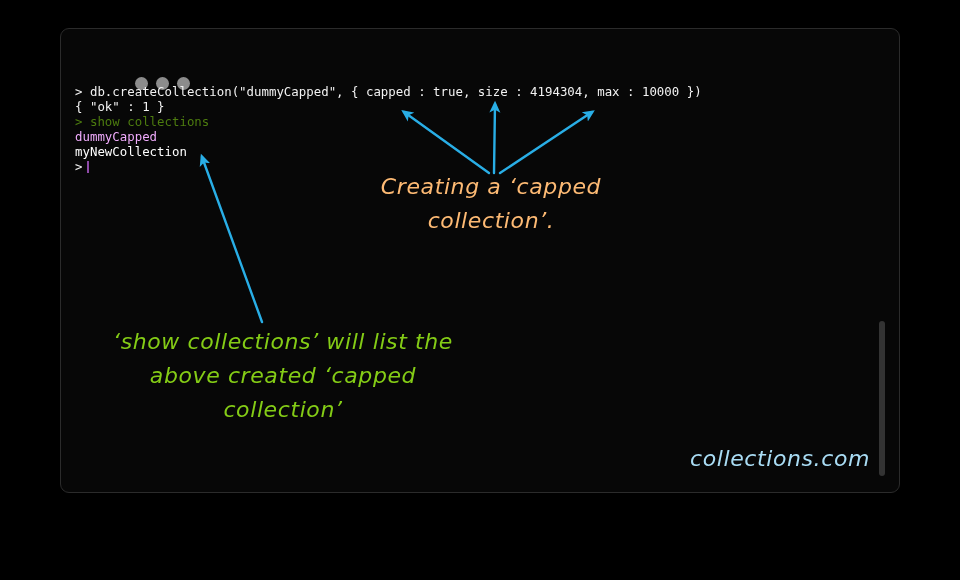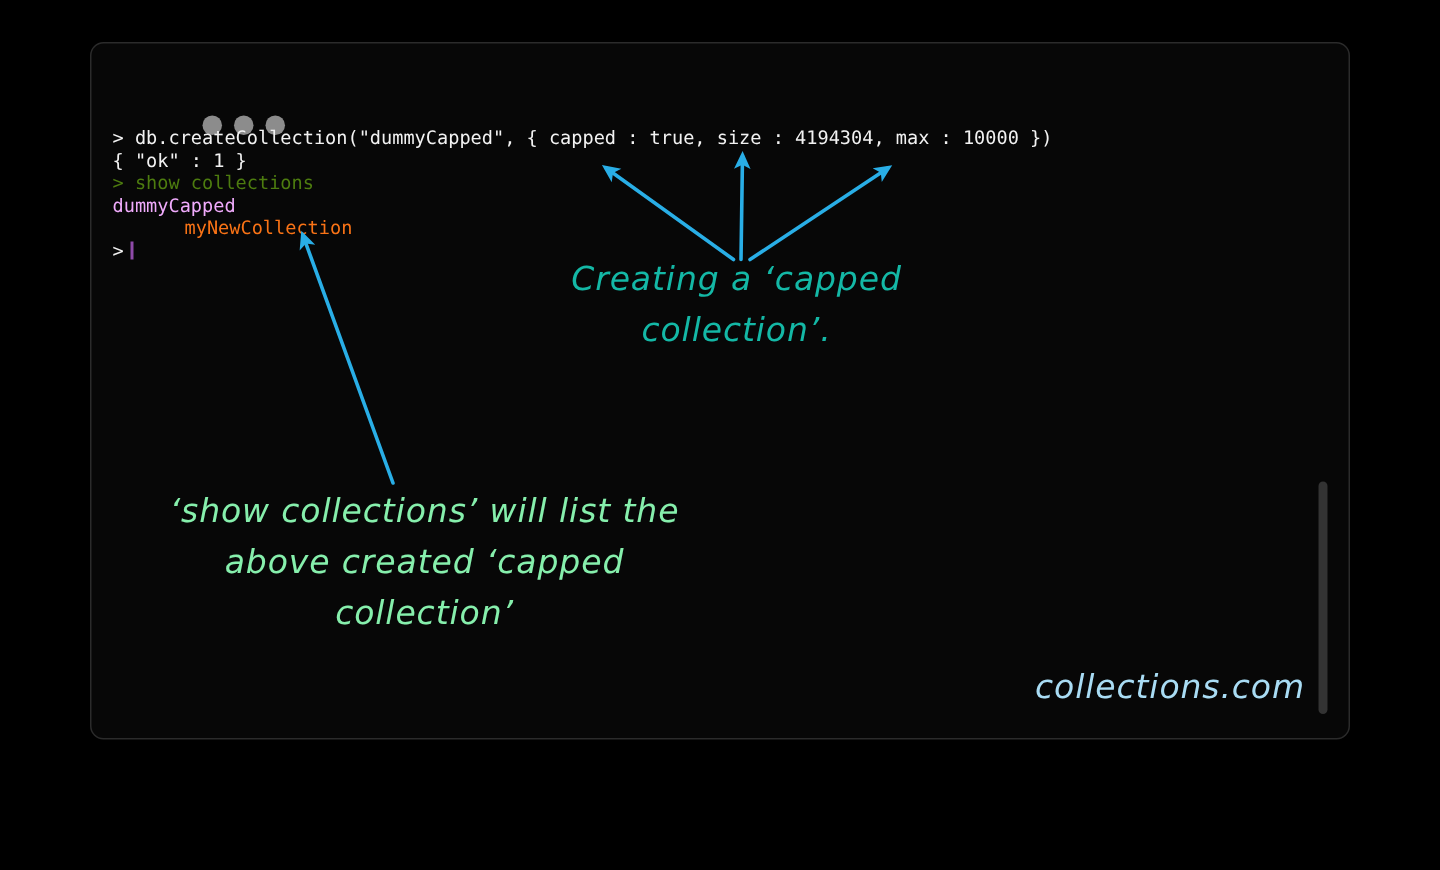--- a/index.html
+++ b/index.html
@@ -155,21 +155,21 @@
       <span class="traffic-dot" id="dot-close" style="background: rgb(140, 140, 140);"></span>
       <span class="traffic-dot" id="dot-minimize" style="background: rgb(140, 140, 140);"></span>
       <span class="traffic-dot" id="dot-zoom" style="background: rgb(140, 140, 140);"></span>
     </div>
 
     <div id="terminal-body">
       <div class="term-line" style="color: rgb(242, 242, 242);">&gt; db.createCollection("dummyCapped", { capped : true, size : 4194304, max : 10000 })</div>
       <div class="term-line" style="color: rgb(242, 242, 242);">{ "ok" : 1 }</div>
       <div class="term-line" style="color: #4d7c0f;">&gt; show collections</div>
       <div class="term-line" style="color: #f0abfc;">dummyCapped</div>
-      <div class="term-line" style="color: #f97316; margin-left: 48px;">myNewCollection</div>
+      <div class="term-line" style="color: #ffffff;">myNewCollection</div>
       <div class="term-line prompt-line" style="color: rgb(242, 242, 242);"><span>&gt;</span><span id="cursor" style="background: rgb(142, 74, 168);"></span></div>
     </div>
 
     <div id="scrollbar-track">
       <div id="scrollbar-thumb" style="background: rgb(51, 51, 51);"></div>
     </div>
 
   </div>
 
   <svg id="annotation-layer" viewBox="0 0 960 580" width="960" height="580" xmlns="http://www.w3.org/2000/svg">
@@ -179,22 +179,22 @@
       </marker>
     </defs>
     <g id="arrow-group" stroke="#29aee6" stroke-width="2.4" fill="none" stroke-linecap="round">
         <line x1="489" y1="173" x2="404" y2="112" marker-end="url(#arrowhead)"></line>
         <line x1="494" y1="173" x2="495" y2="104" marker-end="url(#arrowhead)"></line>
         <line x1="500" y1="173" x2="592" y2="112" marker-end="url(#arrowhead)"></line>
         <line x1="262" y1="322" x2="202" y2="157" marker-end="url(#arrowhead)"></line>
       </g>
   </svg>
 
-  <div class="handwritten" id="note-capped" style="color: #14b8a6;">Creating a ‘capped
+  <div class="handwritten" id="note-capped" style="color: #fdba74;">Creating a ‘capped
 collection’.</div>
 
-  <div class="handwritten" id="note-show-collections" style="color: #86efac;">‘show collections’ will list the
+  <div class="handwritten" id="note-show-collections" style="color: #84cc16;">‘show collections’ will list the
 above created ‘capped
 collection’</div>
 
   <div id="watermark" style="color: rgb(169, 220, 244);">collections.com</div>
 
 </div>
 
 </body></html>

